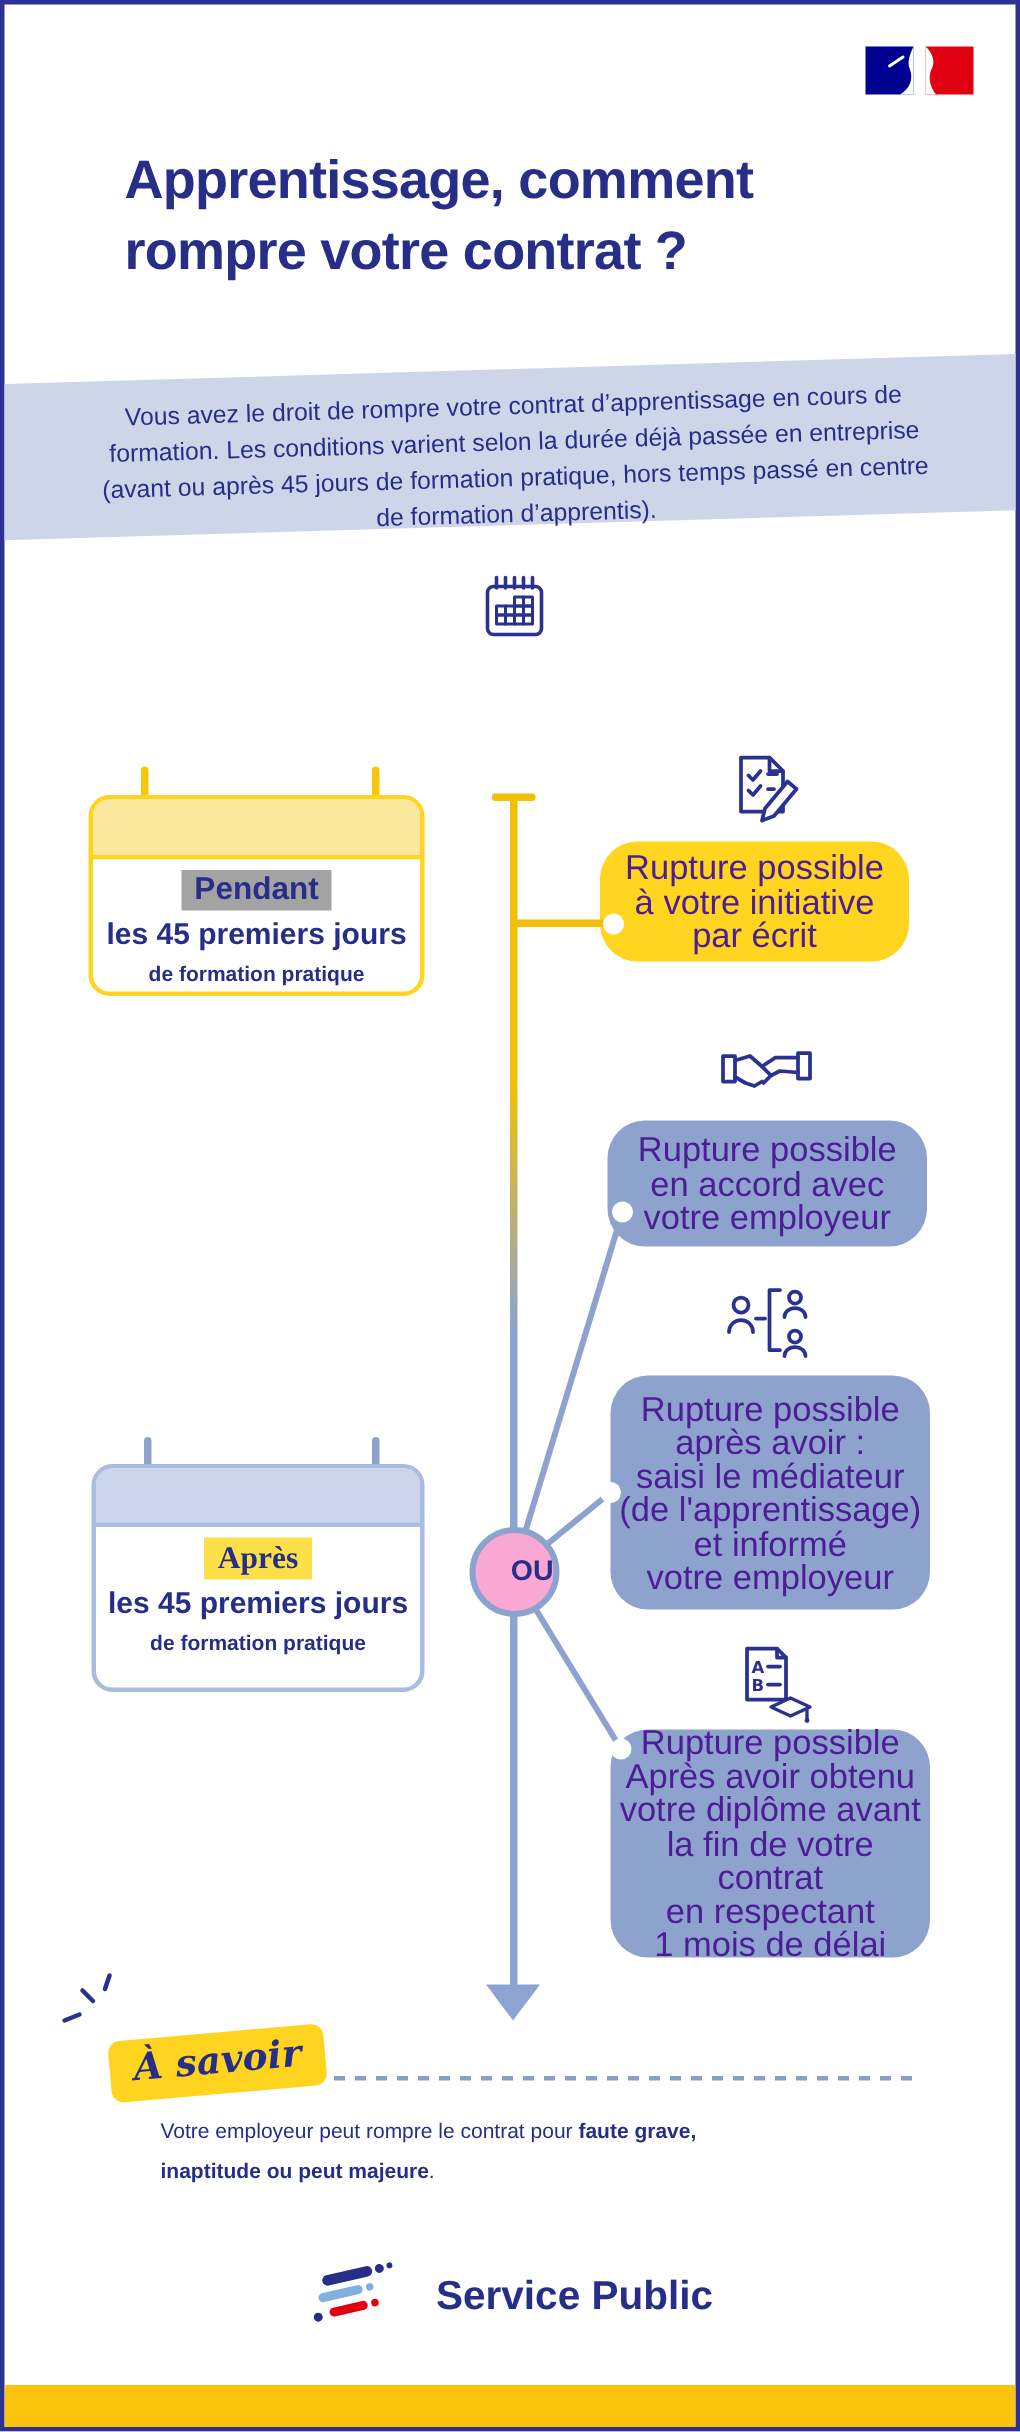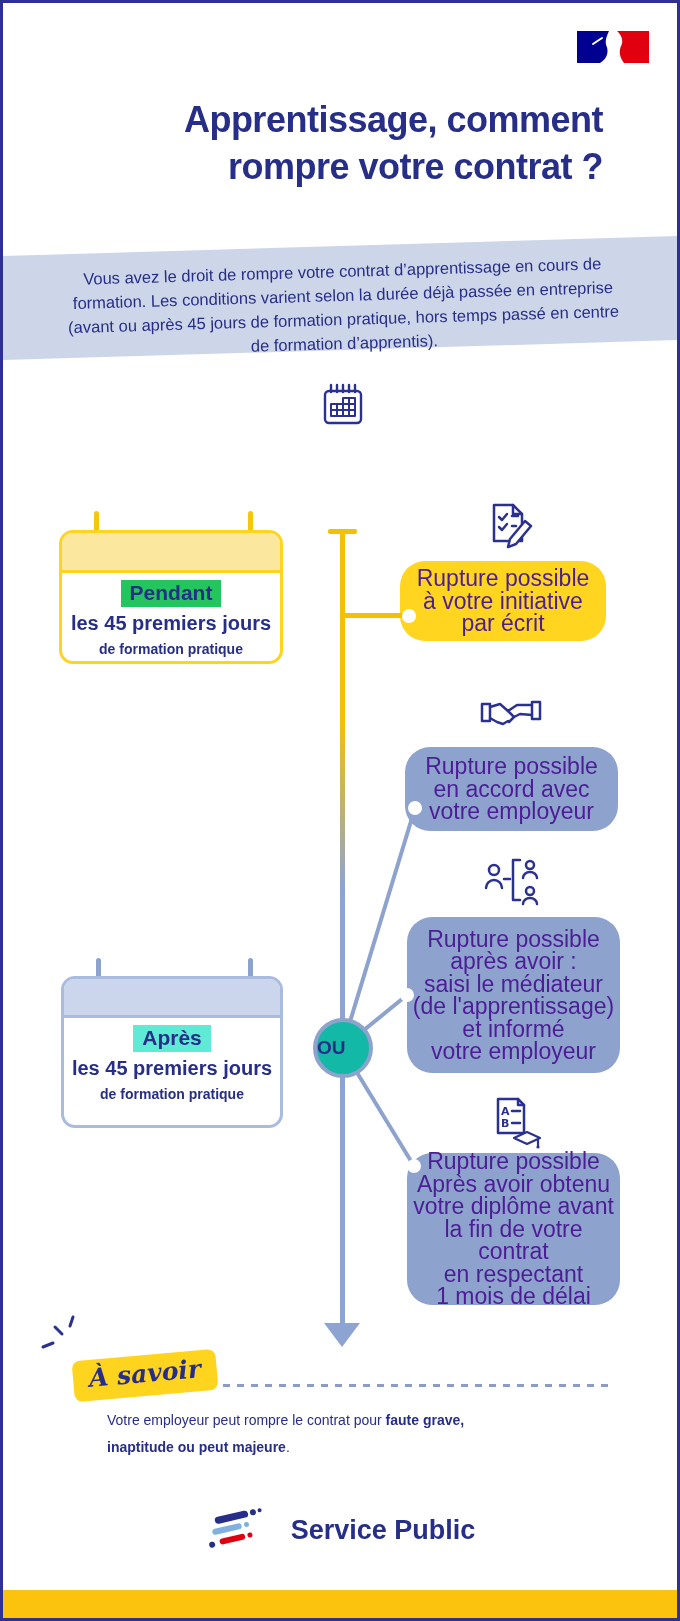--- a/index.html
+++ b/index.html
@@ -5,21 +5,21 @@
   html,body{margin:0;padding:0;background:#e8e8e8;}
   .page{
     position:relative; width:680px; height:1621px; margin:0 auto;
     background:#ffffff; border:3px solid #2e3192; box-sizing:border-box;
     font-family:"Liberation Sans", sans-serif; color:#262e87; overflow:hidden;
   }
   .abs{position:absolute;}
 
   
   .category{top:50px; left:0; width:100%; font-size:18px; font-weight:bold; text-align:center;}
-  .title{top:94px; left:80px; width:520px; font-size:36px; line-height:1.3; font-weight:bold; text-align:right; letter-spacing:-0.5px;}
+  .title{top:94px; left:80px; width:520px; font-size:36px; line-height:1.3; font-weight:bold; text-align:left; letter-spacing:-0.5px;}
   .flag{top:26px; right:26px;}
 
   
   .intro-band{top:243px; left:-8px; width:696px; height:104px; background:#CDD5E9; transform:rotate(-1.7deg);}
   .intro-text{margin:13px auto 0; width:552px; font-size:16.5px; line-height:24px; text-align:center; color:#262e87;}
 
   
   .cal-icon{top:378px; left:316px;}
   .heading{top:436px; left:0; width:100%; font-size:23px; font-weight:bold; text-align:center;}
 
@@ -36,22 +36,22 @@
   .card{box-sizing:border-box; background:#fff; border-radius:14px; z-index:1;}
   .card-yellow{top:527px; left:56px; width:224px; height:134px; border:3px solid #FFD41F;}
   .card-yellow .card-head{height:37px; background:#FBE79E; border-bottom:3px solid #FFD41F; border-radius:10px 10px 0 0;}
   .card-blue{top:973px; left:58px; width:222px; height:152px; border:3px solid #A9BBDF;}
   .card-blue .card-head{height:36px; background:#CBD6EC; border-bottom:3px solid #A9BBDF; border-radius:10px 10px 0 0;}
   .pin{width:5px; border-radius:3px; z-index:1;}
   .pin-y{top:508px; height:44px; background:#F7C60B;}
   .pin-b{top:955px; height:44px; background:#8EA2CE;}
   .card-body{text-align:center; padding-top:7px;}
   .hl{display:inline-block; padding:1px 9px 2px; font-size:21px; font-weight:bold;}
-  .hl-y{background:#22c55e;}
-  .hl-b{background:#5eead4;}
+  .hl-y{background:#a3a3a3;}
+  .hl-b{background:#fde047;font-family:Liberation Serif, serif;}
   .card-line1{font-size:20px; font-weight:bold; line-height:27px; margin-top:3px;}
   .card-line2{font-size:14px; font-weight:bold; line-height:25px;}
 
   
   .bubble{box-sizing:border-box; border-radius:25px; z-index:1; display:flex; align-items:center; justify-content:center;}
   .bubble-text{white-space:pre-line; text-align:center; font-size:23px; line-height:22.5px; color:#4c1d95;}
   .bubble-yellow{top:558px; left:397px; width:206px; height:80px; background:#FFD520;}
   .bubble-blue2{top:744px; left:402px; width:213px; height:84px; background:#8EA2CE;}
   .bubble-blue3{top:914px; left:404px; width:213px; height:156px; background:#8EA2CE;}
   .bubble-blue4{top:1150px; left:404px; width:213px; height:152px; background:#8EA2CE;}
@@ -60,22 +60,22 @@
   .dot1{top:606px; left:399px;}
   .dot2{top:798px; left:405px;}
   .dot3{top:985px; left:397px;}
   .dot4{top:1156px; left:404px;}
 
   .opt-icon1{top:497px; left:479px; z-index:1;}
   .opt-icon2{top:690px; left:477px; z-index:1;}
   .opt-icon3{top:850px; left:481px; z-index:1;}
   .opt-icon4{top:1092px; left:483px; z-index:1;}
 
-  .ou-circle{top:1015px; left:310px; width:52px; height:52px; background:#14b8a6; border:4px solid #8EA2CE;
-    border-radius:50%; z-index:4; display:flex; align-items:center; justify-content:flex-start;
+  .ou-circle{top:1015px; left:310px; width:52px; height:52px; background:#f9a8d4; border:4px solid #8EA2CE;
+    border-radius:50%; z-index:4; display:flex; align-items:center; justify-content:flex-end;
     font-size:19px; font-weight:bold; color:#262e87;}
 
   
   .spark{top:1310px; left:36px;}
   .asavoir-tag{top:1352px; left:70px; background:#FFD41F; border-radius:8px; padding:4px 16px 8px;
     transform:rotate(-5deg); font-family:"DejaVu Serif", serif; font-style:italic; font-weight:bold;
     font-size:25px; color:#262e87; z-index:1;}
   .dashed-line{top:1381px; left:178px; width:432px; height:3px;
     background:repeating-linear-gradient(90deg,#8B9DC7 0 7px,transparent 7px 14px);}
   .note{top:1404px; left:104px; width:500px; font-size:14px; line-height:27px; color:#262e87;}

